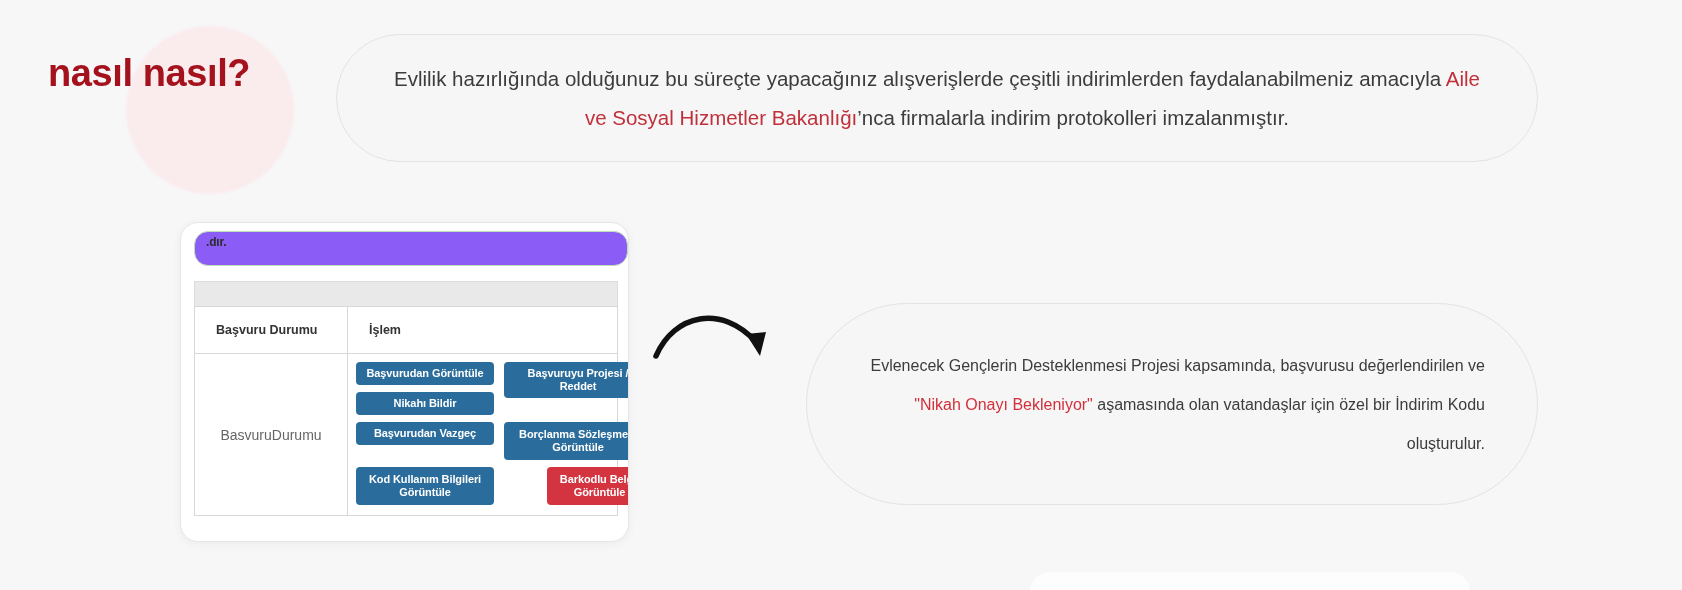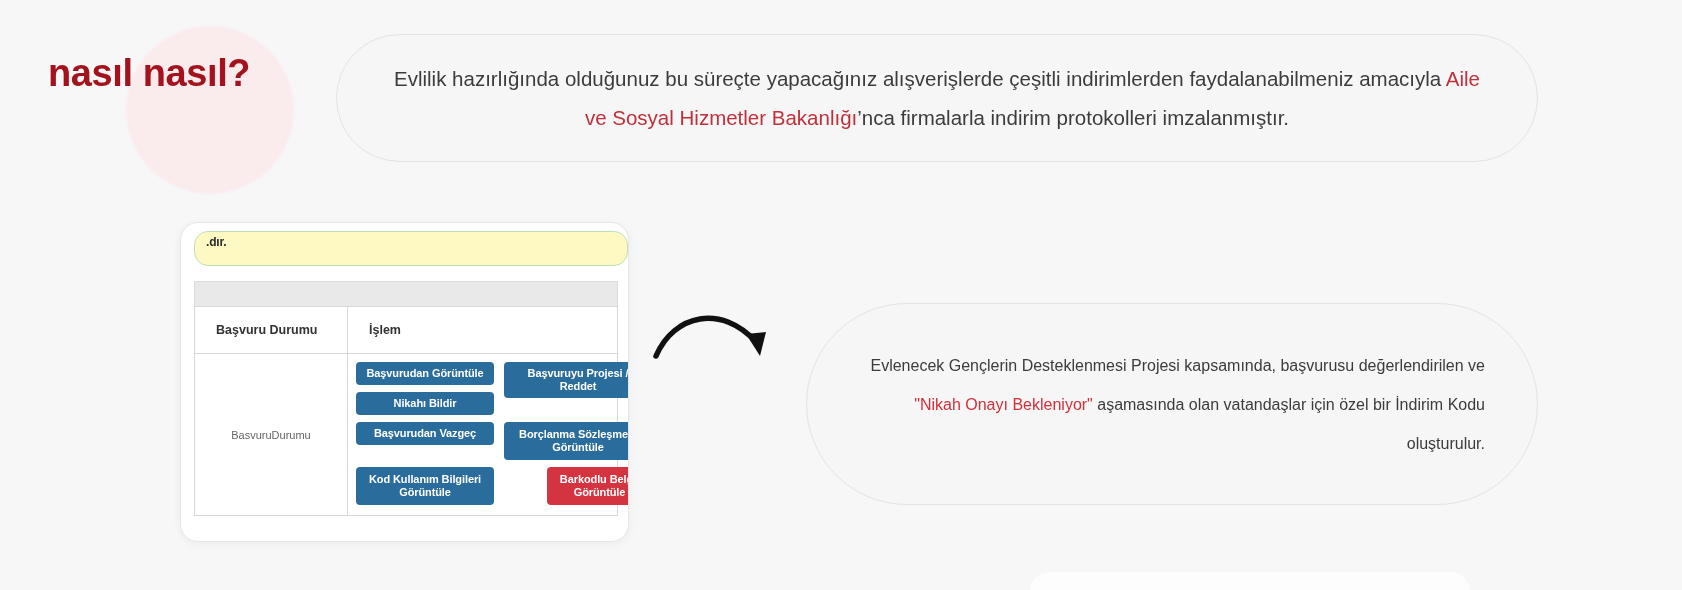--- a/index.html
+++ b/index.html
@@ -90,21 +90,21 @@
     overflow: hidden;
   }
 
   
   .alert-strip {
     position: absolute;
     left: 0;
     top: 0;
     width: 434px;
     height: 35px;
-    background: #fef9c3;
+    background: #8b5cf6;
     border: 1px solid #bfe0b6;
     border-radius: 14px;
     box-sizing: border-box;
     overflow: hidden;
   }
   .alert-text {
     position: absolute;
     left: 11px;
     top: 3px;
     font-size: 12px;
@@ -145,21 +145,21 @@
     height: 46px;
     font-size: 12.5px;
     font-weight: bold;
     color: #333;
     text-align: left;
     padding: 0 21px;
     background: #fff;
   }
   .col-durum { width: 110px; }
   .tbl td.cell-durum {
-    font-size: 11px;
+    font-size: 14px;
     color: #666;
     text-align: center;
     padding: 0 4px;
   }
   .tbl td.cell-islem {
     padding: 8px 8px 10px 8px;
   }
 
   .btn-grid {
     display: grid;

